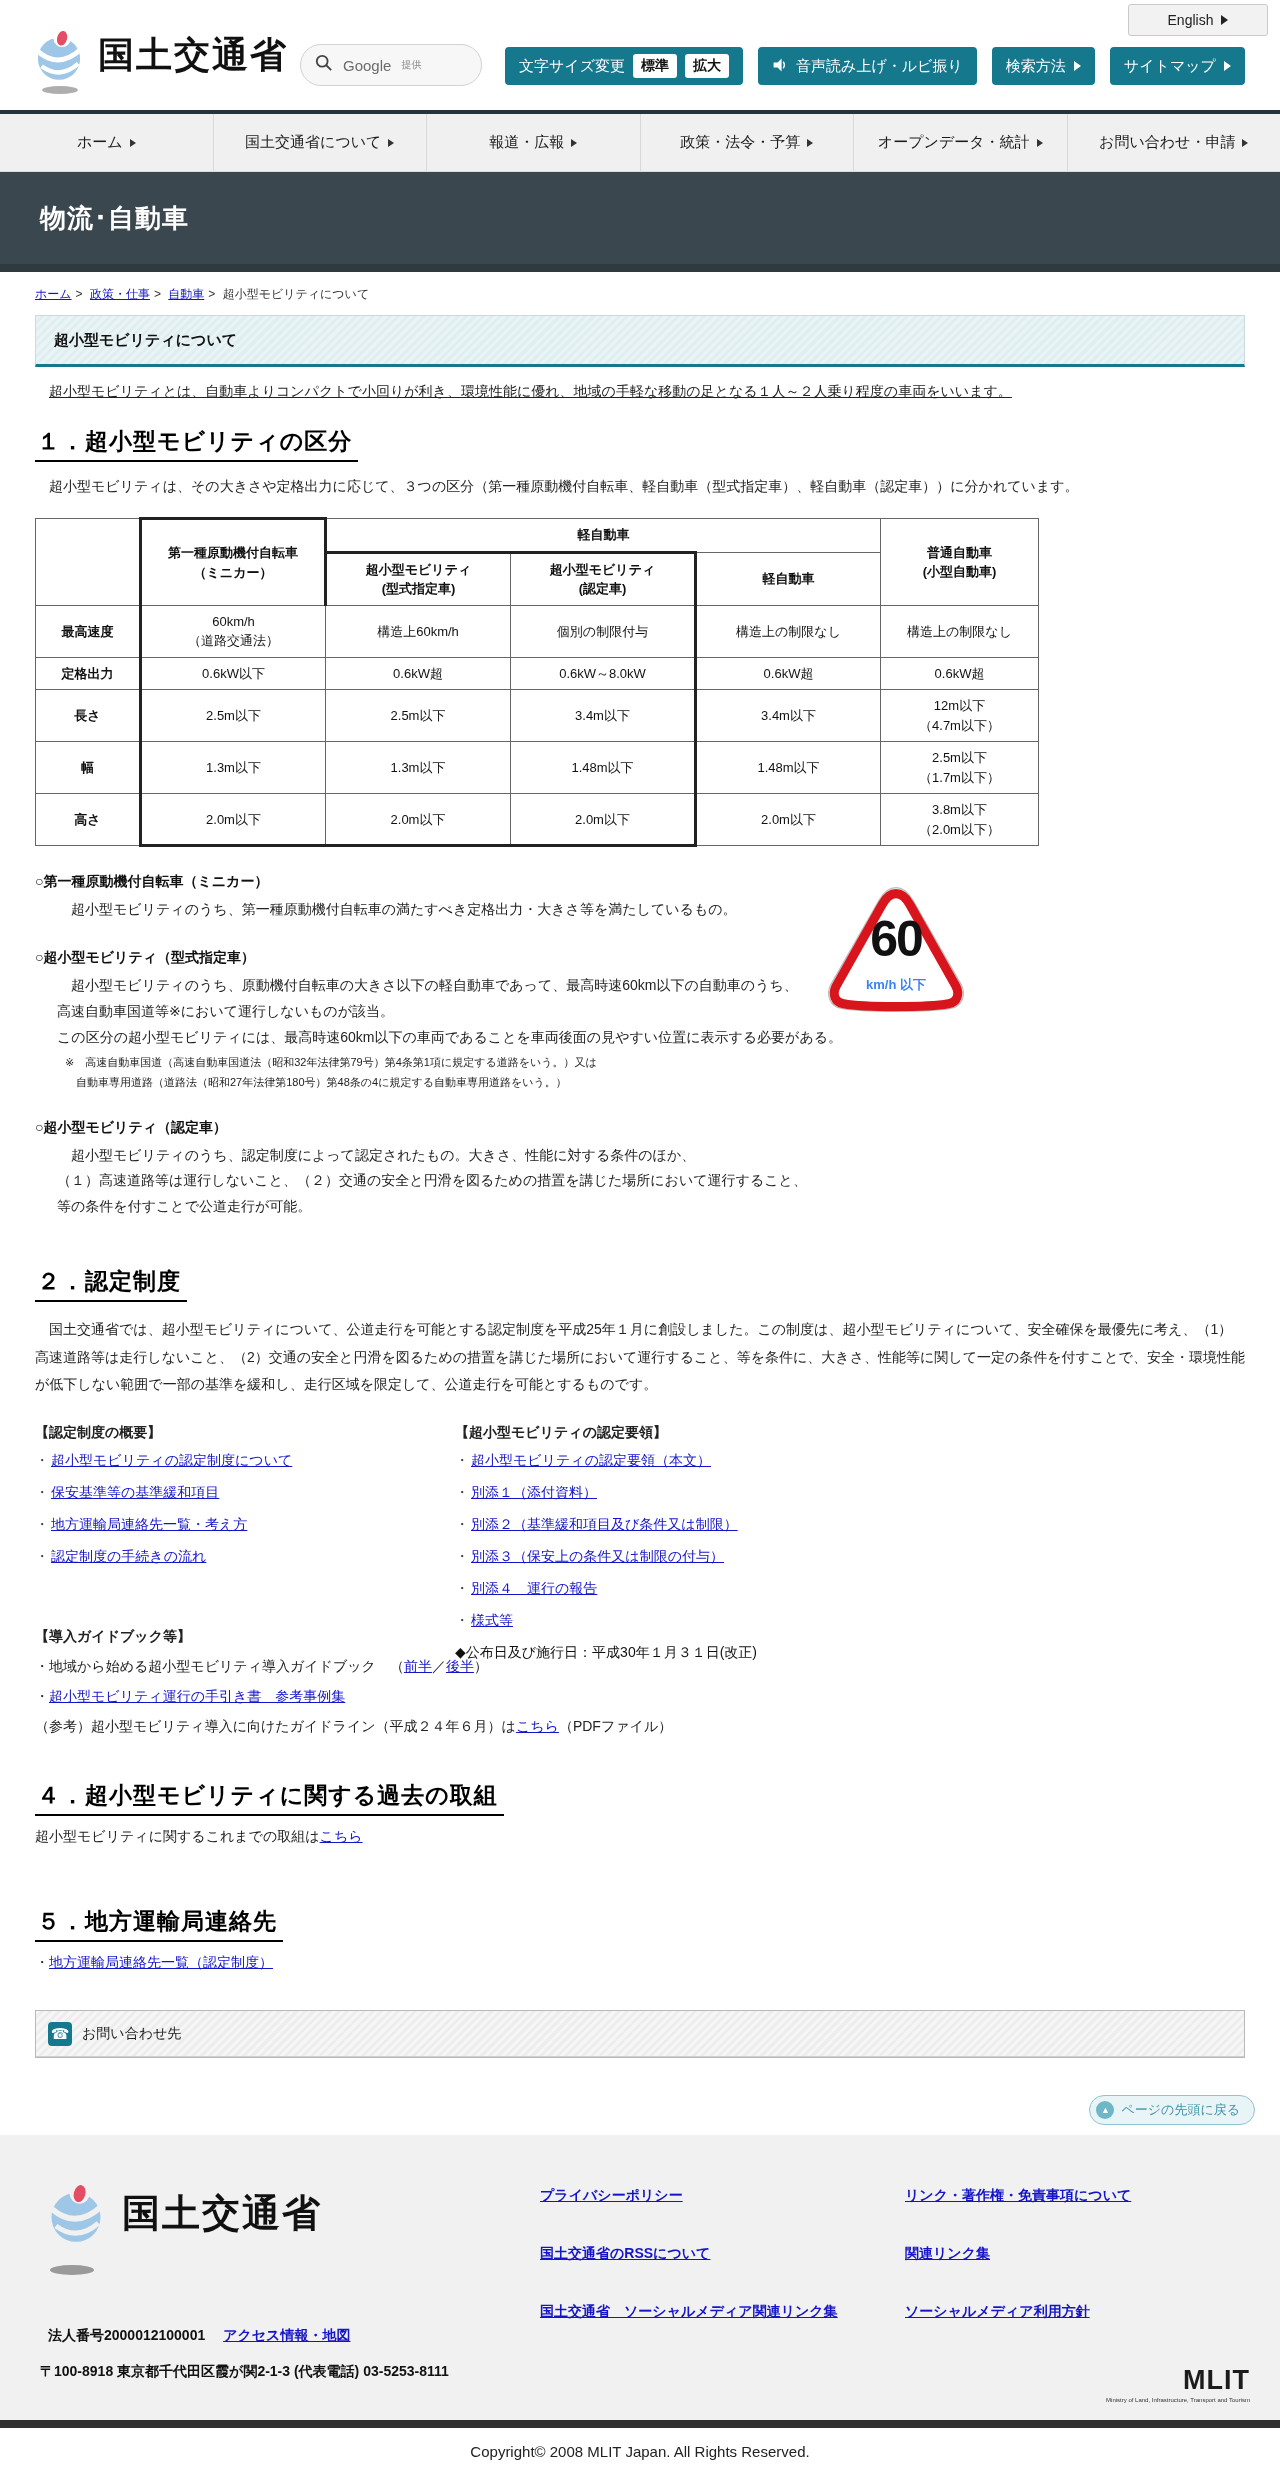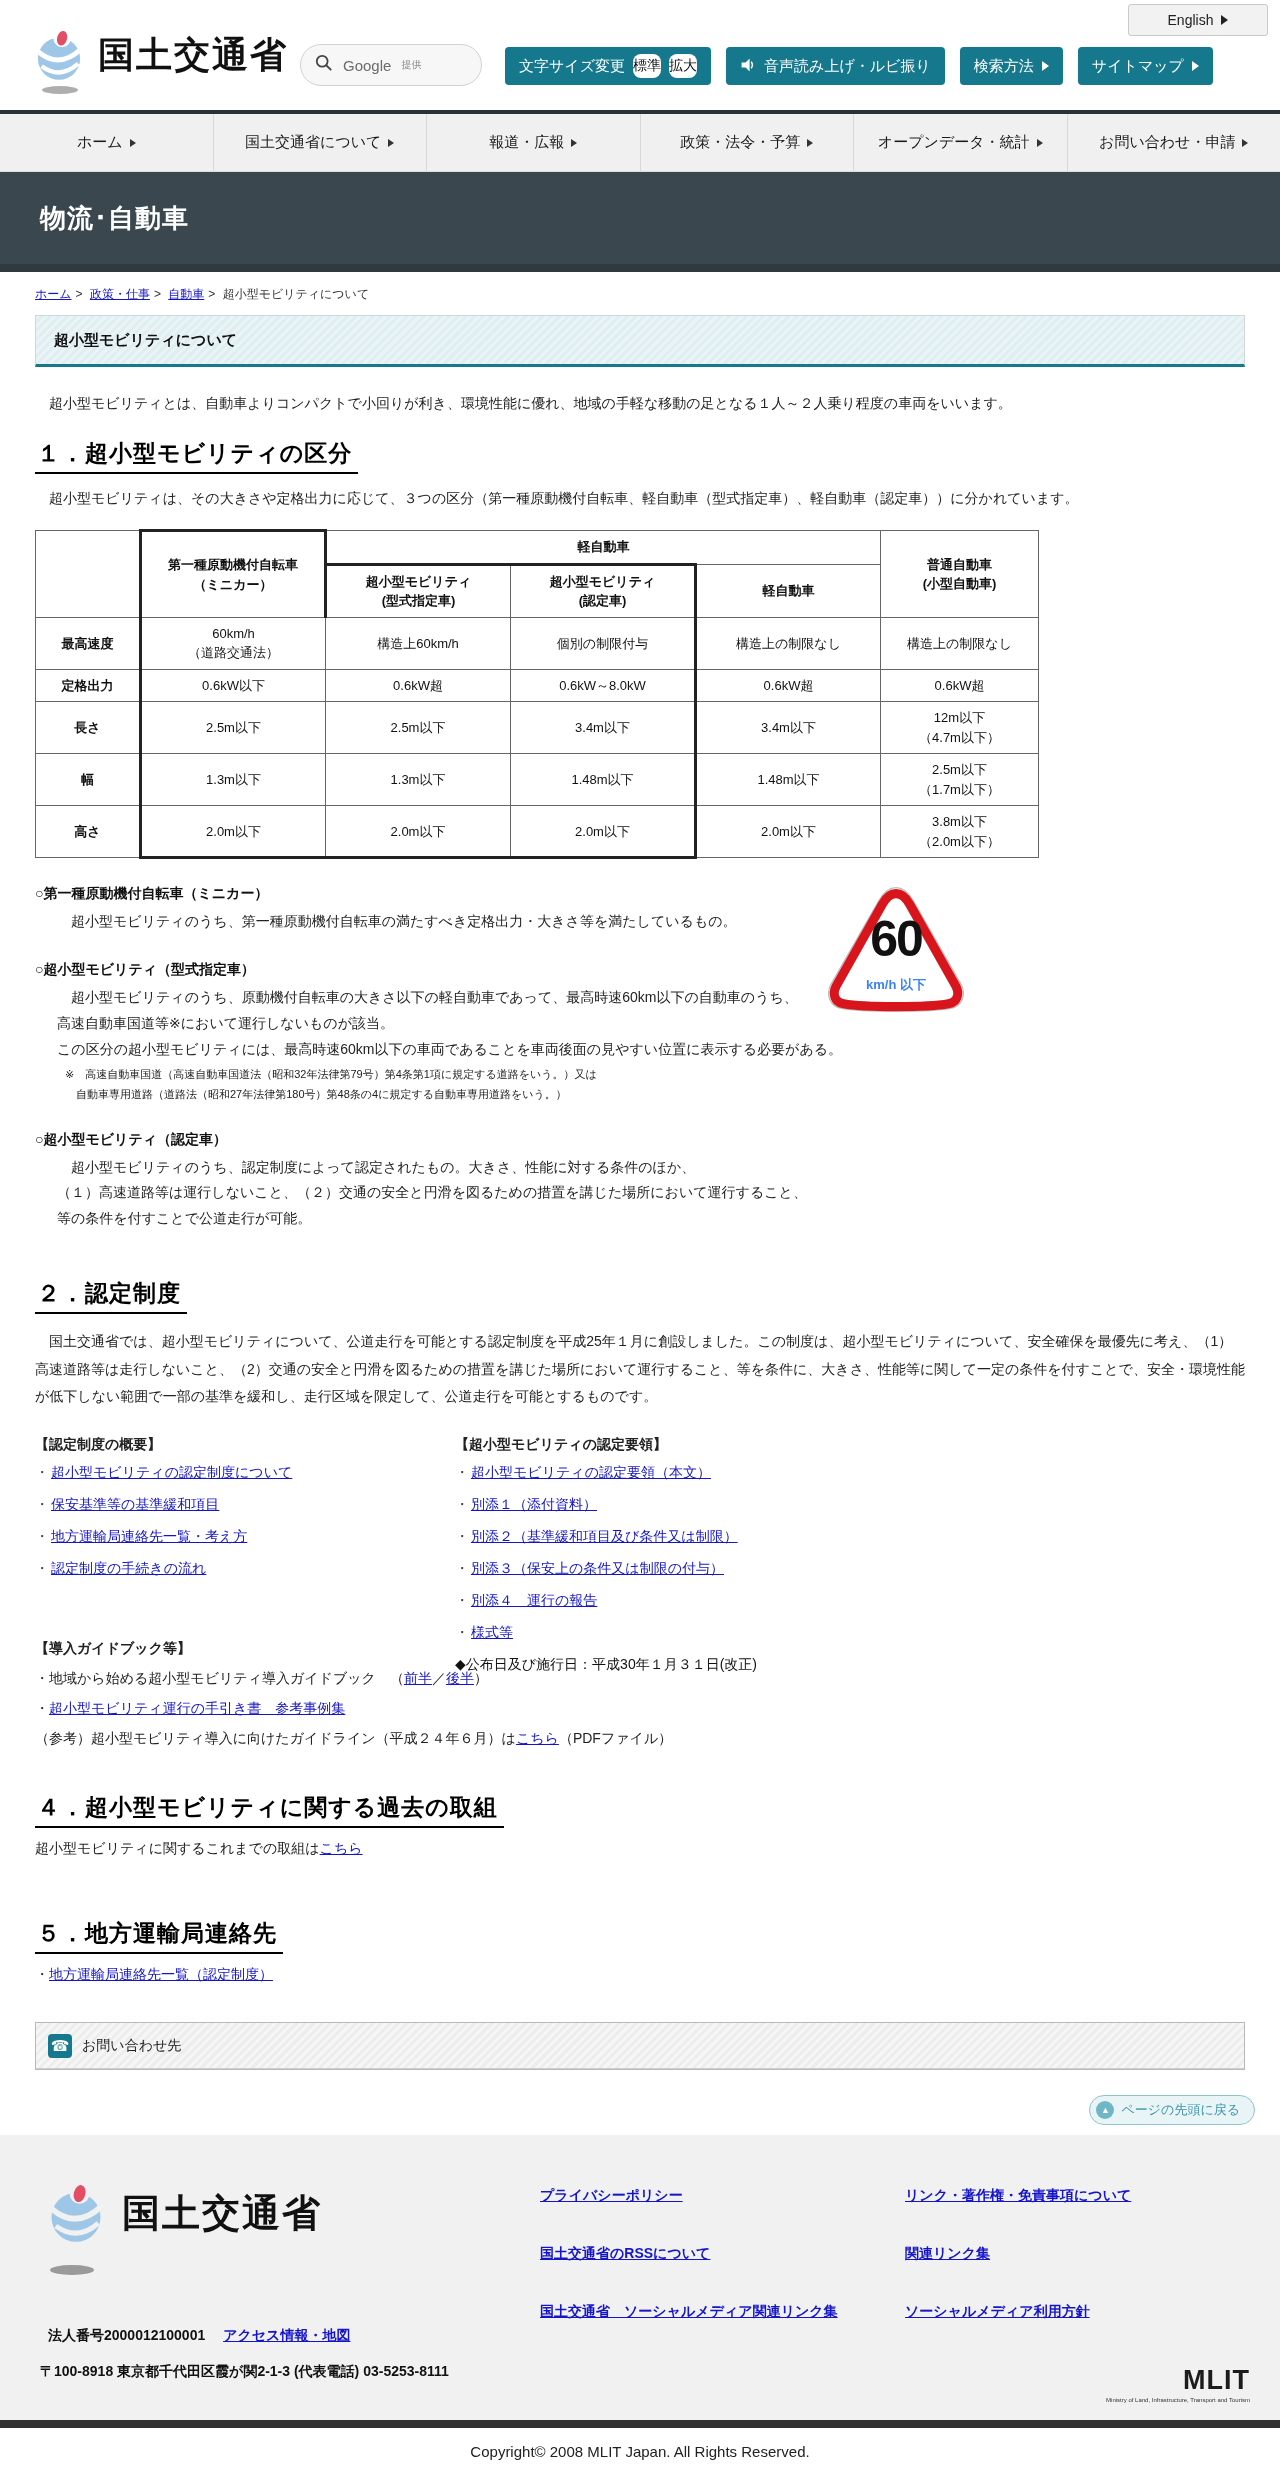--- a/index.html
+++ b/index.html
@@ -15,21 +15,21 @@
   .logo-mark { position:relative; width:62px; height:66px; }
   .logo-shadow { position:absolute; left:14px; bottom:-6px; width:36px; height:8px; background:#9a9a9a; border-radius:50%; opacity:.8; }
   .site-name { font-size:36px; font-weight:bold; color:#111; letter-spacing:2px; margin-left:8px; }
   .search-pill { position:absolute; left:300px; top:44px; width:182px; height:42px; border:1px solid #d2d2d2;
     border-radius:21px; background:#f7f7f7; display:flex; align-items:center; padding:0 14px; gap:10px; cursor:text; }
   .g-main { color:#6b6b6b; font-size:15px; }
   .g-sub { color:#8a8a8a; font-size:10px; }
   .hdr-btns { position:absolute; left:505px; top:47px; display:flex; gap:15px; }
   .teal-btn { background:#15788c; color:#fff; border:none; border-radius:4px; height:38px; font-size:15px;
     display:flex; align-items:center; justify-content:center; gap:8px; padding:0 14px; cursor:pointer; font-family:inherit; }
-  .white-chip { background:#fff; color:#111; border-radius:8px; padding:3px 0; font-size:14px; font-weight:normal; cursor:pointer; }
+  .white-chip { background:#fff; color:#111; border-radius:3px; padding:3px 8px; font-size:14px; font-weight:bold; cursor:pointer; }
   .tri-r { width:0; height:0; border-top:5px solid transparent; border-bottom:5px solid transparent; border-left:7px solid #fff; display:inline-block; }
   .tri-r.dark { border-left-color:#222; }
 
   
   .header-line { position:absolute; top:110px; left:0; width:1280px; height:4px; background:#27333a; }
   .main-nav { position:absolute; top:114px; left:0; width:1280px; height:58px; background:#f0f0f0;
     display:flex; align-items:stretch; border-bottom:1px solid #dcdcdc; }
   .nav-item { flex:1; display:flex; align-items:center; justify-content:center; gap:7px; font-size:15px;
     color:#1a1a1a; text-decoration:none; border-left:1px solid #d8d8d8; cursor:pointer; }
   .nav-item:first-child { border-left:none; }
@@ -46,21 +46,21 @@
   a.blue-link { color:#1414c8; text-decoration:underline; cursor:pointer; }
   .breadcrumb { margin-top:14px; font-size:12px; color:#333; }
   .breadcrumb a { margin-right:4px; }
   .breadcrumb .sep { margin-right:4px; color:#333; }
 
   .title-box { margin-top:12px; height:52px; border:1px solid #ccd8db; border-bottom:3px solid #15788c;
     background:repeating-linear-gradient(135deg,#eaf4f6 0 3px,#dfeef1 3px 6px);
     display:flex; align-items:center; padding-left:18px; font-size:15px; font-weight:bold; color:#111; }
 
   .para { font-size:14px; line-height:1.8; color:#222; text-indent:1em; }
-  .intro { margin-top:24px; }
+  .intro { margin-top:12px;text-decoration:underline; }
 
   .sec-heading { display:inline-block; font-size:23px; font-weight:bold; color:#000;
     border-bottom:2px solid #000; padding:0 6px 3px 2px; letter-spacing:1px; }
   .sec1-h { margin-top:22px; }
   .sec1-lead { margin-top:12px; }
 
   
   .cls-table { border-collapse:collapse; margin-top:18px; table-layout:fixed; }
   .cls-table th, .cls-table td { border:1px solid #666; text-align:center; vertical-align:middle;
     font-size:13px; color:#111; padding:6px 4px; background:#fff; white-space:pre-line; line-height:1.5; }

